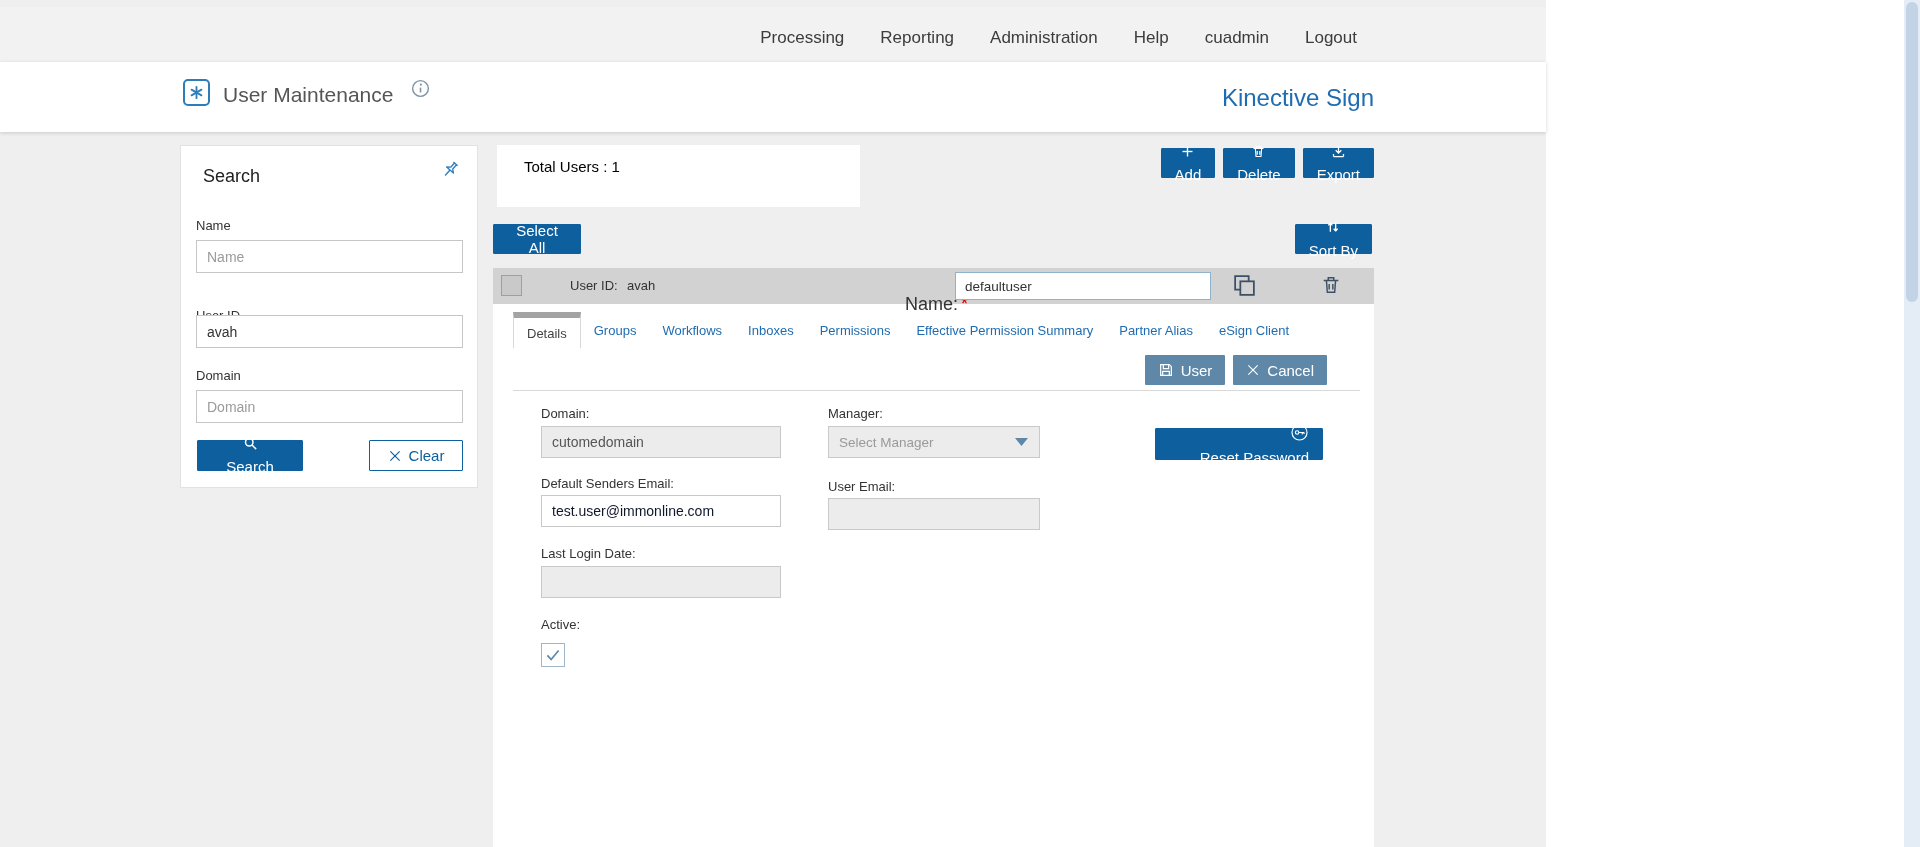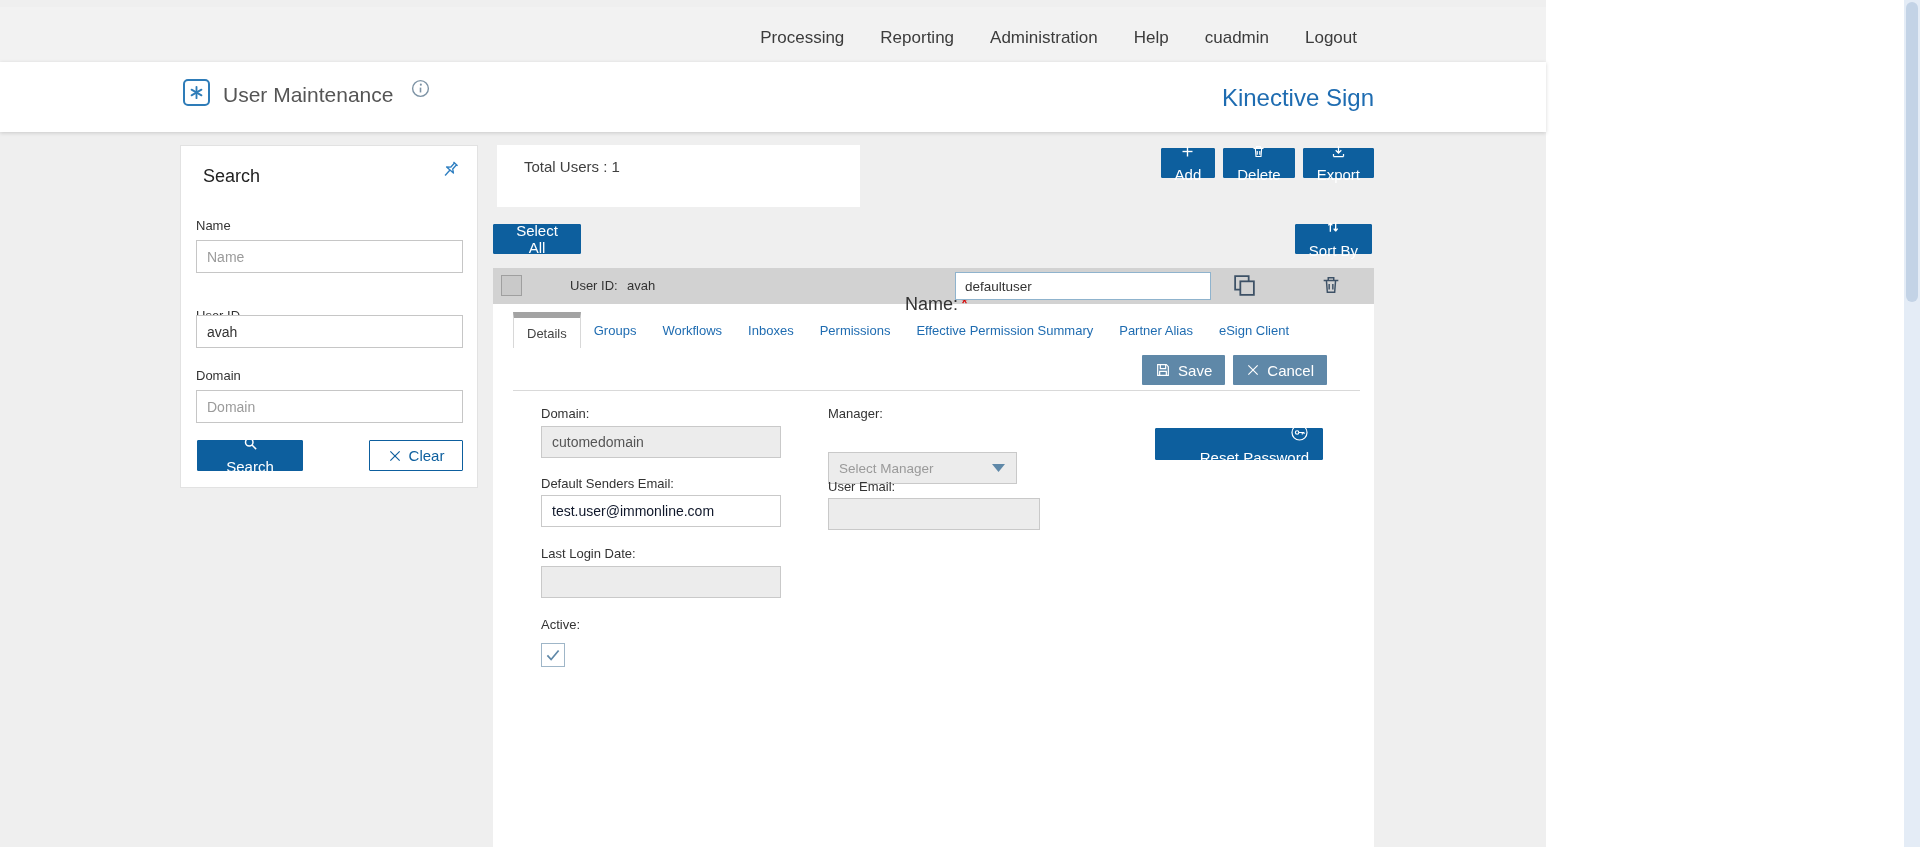--- a/index.html
+++ b/index.html
@@ -64,21 +64,21 @@
   .inp-name   { top: 94px; }
   .inp-userid { top: 169px; }
   .inp-domain { top: 244px; }
   input::placeholder { color: #9b9b9b; }
   .btn-search { position: absolute; left: 16px;  top: 294px; width: 106px; height: 31px; }
   .btn-clear  { position: absolute; left: 188px; top: 294px; width: 94px;  height: 31px; }
 
   
   .summary {
     position: absolute; left: 497px; top: 145px; width: 363px; height: 62px;
-    background: #fff; padding: 9px 27px; font-size: 15px; color: #404040; line-height: 25px;
+    background: #fff; padding: 9px 27px; font-size: 15px; color: #000000; line-height: 25px;
   }
 
   
   .toolbar { position: absolute; top: 148px; right: 172px; display: flex; gap: 8px; }
   .select-all { position: absolute; left: 493px; top: 224px; width: 88px; }
   .sort-by    { position: absolute; top: 224px; right: 174px; }
 
   
   .user-panel { position: absolute; left: 493px; top: 268px; width: 881px; height: 579px; background: #fff; }
   .user-row { position: relative; height: 36px; background: #d2d2d2; }
@@ -123,22 +123,22 @@
   .fi {
     position: absolute; height: 32px; border: 1px solid #c9c9c9;
     font-size: 14px; padding: 0 10px; color: #555; font-family: inherit;
   }
   .ro { background: #ececec; }
   .i-domain { left: 48px;  top: 158px; width: 240px; }
   .i-dse    { left: 48px;  top: 227px; width: 240px; background: #fff; color: #0f172a; }
   .i-uemail { left: 335px; top: 230px; width: 212px; }
   .i-lld    { left: 48px;  top: 298px; width: 240px; }
   .manager-select {
-    left: 335px; top: 158px; width: 189px; display: flex; align-items: center;
-    background: #ececec; cursor: default; margin-top: 26px;
+    left: 335px; top: 158px; width: 212px; display: flex; align-items: center;
+    background: #ececec; cursor: default;
   }
   .manager-text { color: #9a9a9a; font-size: 13.5px; flex: 1; }
   .caret { display: flex; align-items: center; }
   .reset-btn { position: absolute; left: 662px; top: 160px; height: 32px; width: 168px; align-items: flex-end; }
   .active-check {
     position: absolute; left: 48px; top: 375px; width: 24px; height: 24px;
     border: 1px solid #9fb6c8; background: #fff; display: flex;
     align-items: center; justify-content: center; cursor: pointer;
   }
 
@@ -305,21 +305,21 @@
       <button class="btn btn-steel">
         <span class="icon">
             <svg width="16" height="16" viewBox="0 0 24 24">
               <g fill="none" stroke="#fff" stroke-width="1.8">
                 <path d="M4 4h13l3 3v13H4z"></path>
                 <path d="M8 4v6h8V4"></path>
                 <path d="M7 20v-6h10v6"></path>
               </g>
             </svg>
           </span>
-        <span>Save</span>
+        <span>User</span>
       </button>
       <button class="btn btn-steel">
         <span class="icon">
             <svg width="14" height="14" viewBox="0 0 24 24">
               <g stroke="#fff" stroke-width="2">
                 <line x1="4" y1="4" x2="20" y2="20"></line>
                 <line x1="20" y1="4" x2="4" y2="20"></line>
               </g>
             </svg>
           </span>

